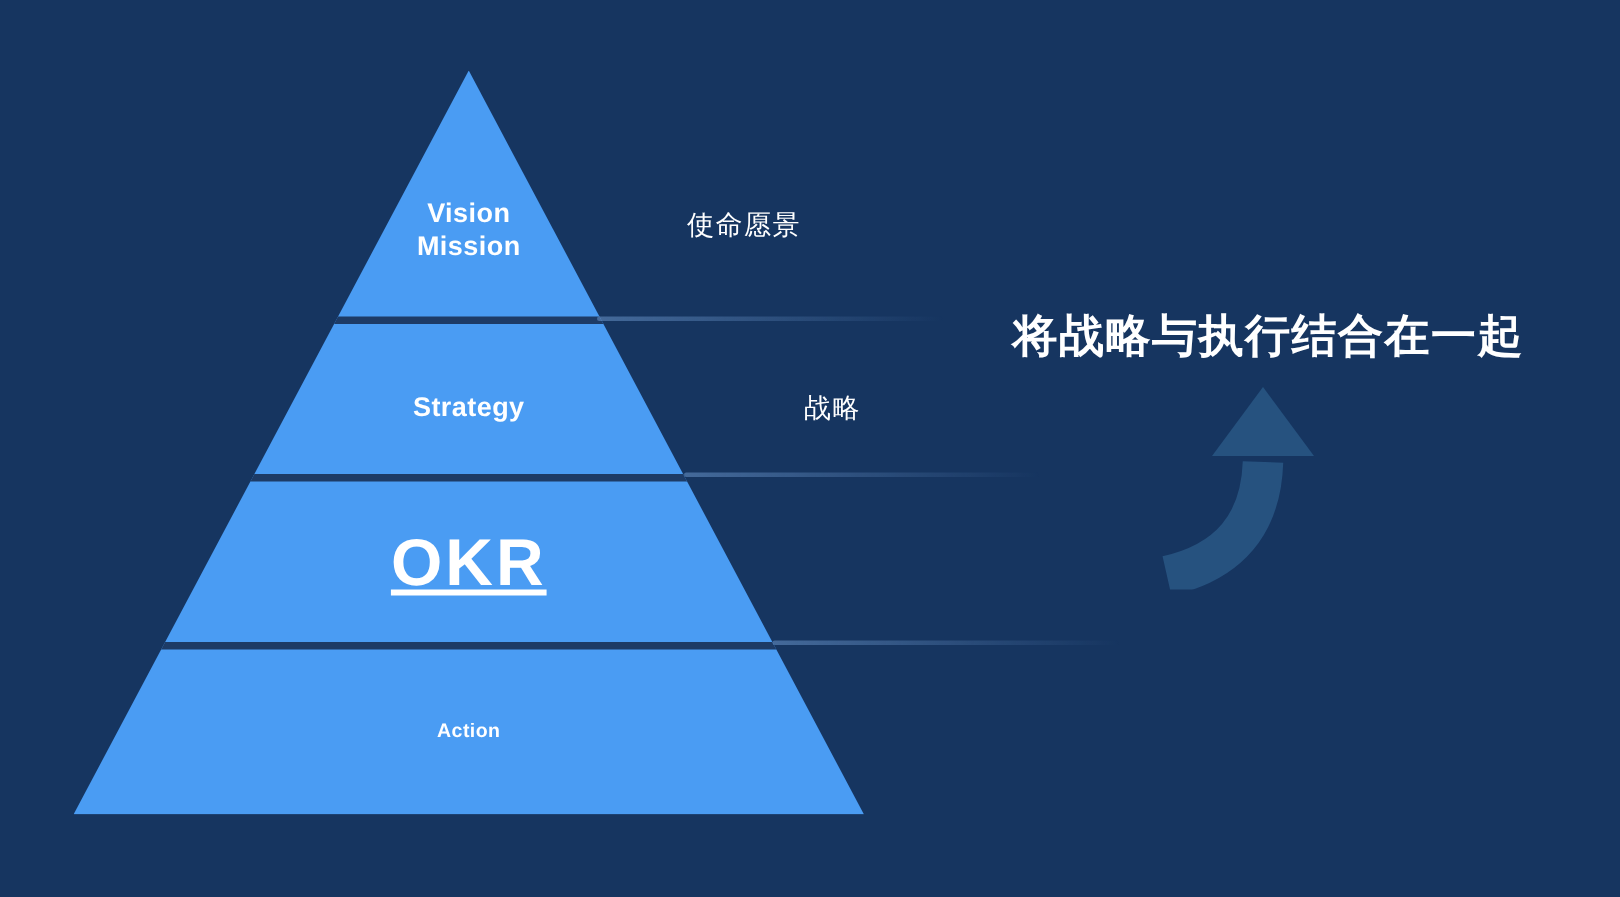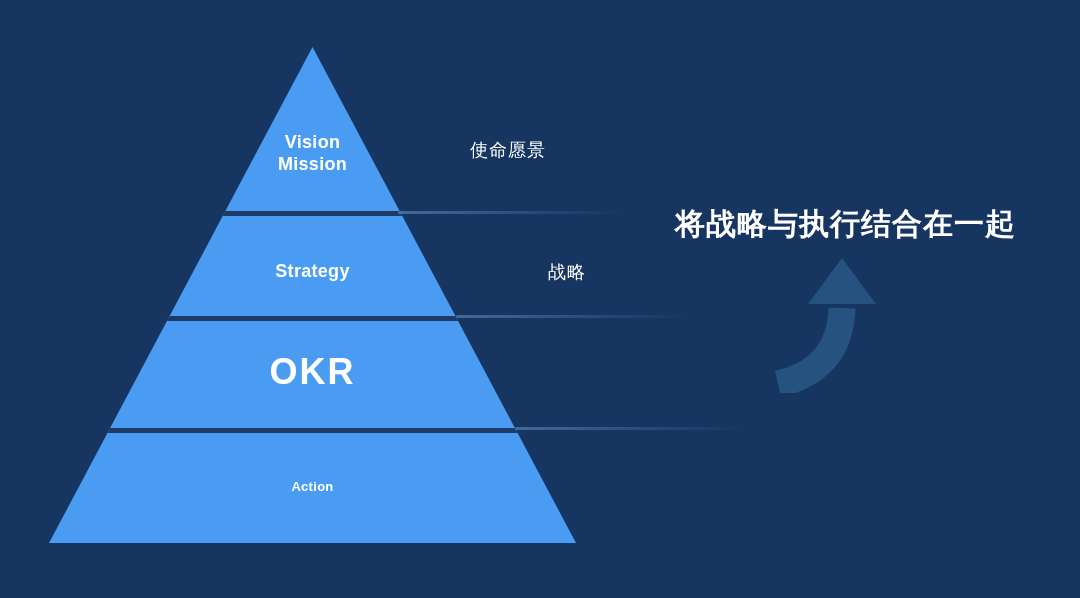--- a/index.html
+++ b/index.html
@@ -26,35 +26,35 @@
   .pyr-divider.d1 { top:164px; }
   .pyr-divider.d2 { top:269px; }
   .pyr-divider.d3 { top:381px; }
 
   .pyr-label {
     position:absolute; left:0; right:0;
     text-align:center; font-weight:bold; letter-spacing:0.3px;
   }
   .lvl-vision   { top:84px;  font-size:18px; line-height:22px; }
   .lvl-strategy { top:214px; font-size:18px; }
-  .lvl-okr      { top:304px; font-size:36px; letter-spacing:2px; }
+  .lvl-okr      { top:304px; font-size:44px; letter-spacing:2px;text-decoration:underline; }
   .lvl-action   { top:432px; font-size:13px; }
 
   
   .ext-line {
     position:absolute; height:3px; border-radius:2px;
     background: linear-gradient(to right, rgba(125,170,225,0.45), rgba(125,170,225,0.18) 60%, rgba(125,170,225,0));
     filter: blur(0.4px);
   }
   .ext1 { left:398px; top:211px; width:232px; }
   .ext2 { left:456px; top:315px; width:238px; }
   .ext3 { left:515px; top:427px; width:232px; }
 
   
-  .zh-label { position:absolute; font-size:18px; letter-spacing:1px;margin-left:12px; }
+  .zh-label { position:absolute; font-size:18px; letter-spacing:1px; }
   .zh-vision   { left:458px; top:138px; }
   .zh-strategy { left:536px; top:260px; }
   .zh-okr      { left:556px; top:360px; font-size:28px; font-weight:bold; letter-spacing:1.5px; }
   .zh-action   { left:624px; top:477px; }
 
   
   .headline {
     position:absolute; left:675px; top:204px;
     font-size:30px; font-weight:bold; letter-spacing:1px;
     white-space:nowrap;

